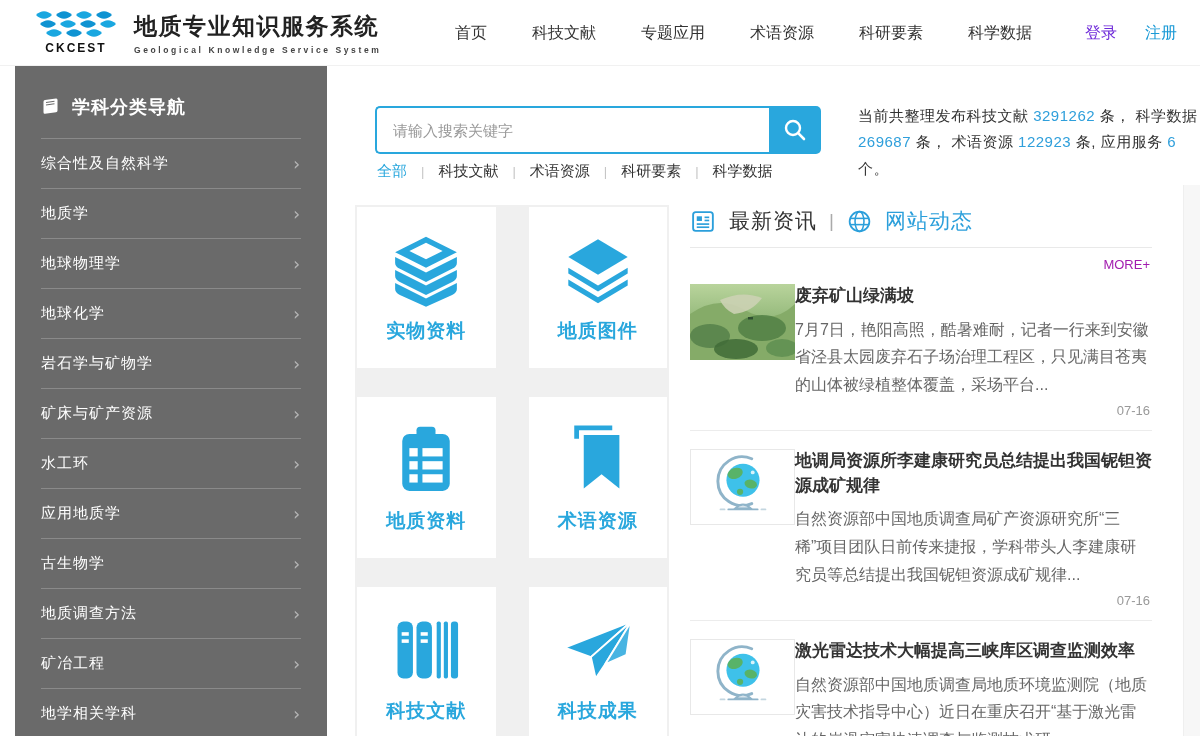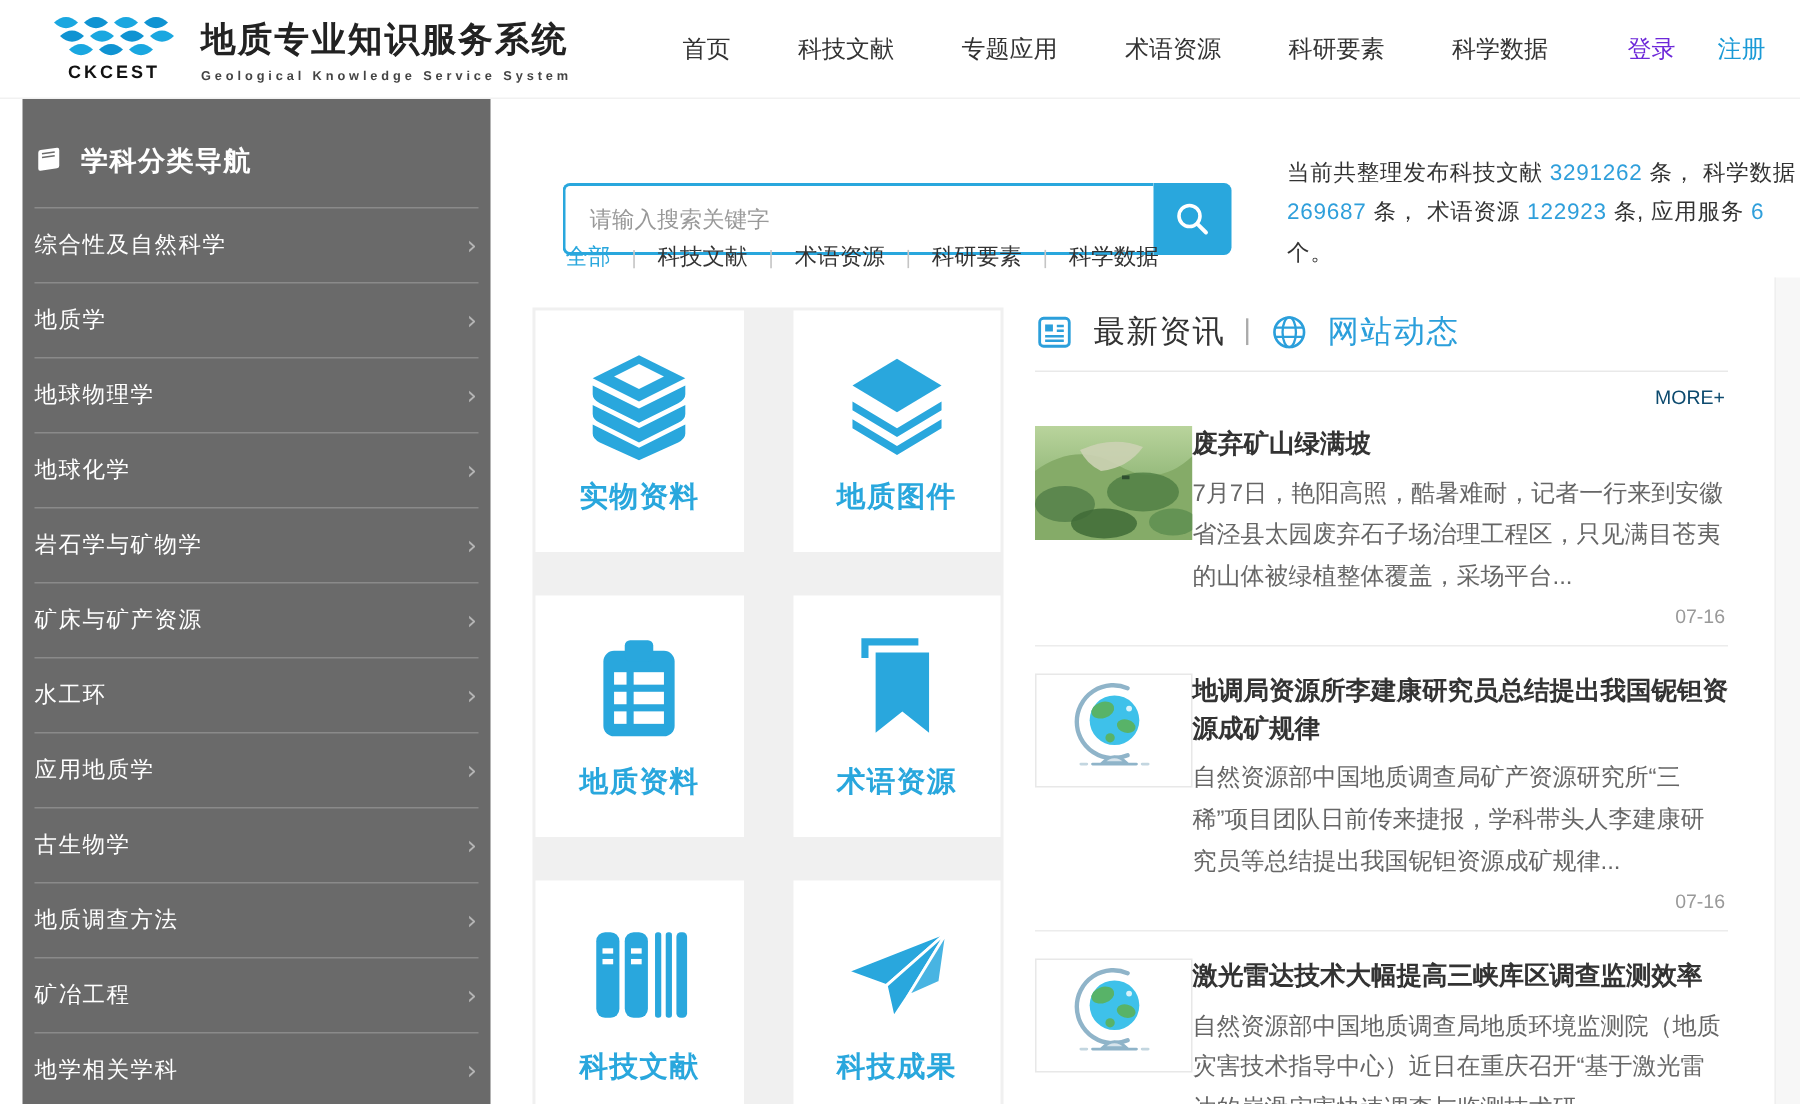--- a/index.html
+++ b/index.html
@@ -17,29 +17,29 @@
   .logo-abbr { font-size:12px; font-weight:bold; color:#111; letter-spacing:2px; margin-top:0; }
   .brand-text { margin-left:12px; padding-top:6px; }
   .brand-title { font-size:23px; font-weight:bold; color:#222; letter-spacing:1.5px; line-height:1.2; }
   .brand-sub { font-size:8.5px; color:#444; letter-spacing:2.6px; font-weight:bold; margin-top:4px; white-space:nowrap; }
   .nav { position:absolute; left:455px; top:0; height:66px; display:flex; align-items:center; }
   .nav-item { font-size:16px; color:#333; margin-right:45px; cursor:pointer; white-space:nowrap; }
   .auth { display:flex; align-items:center; margin-left:8px; }
   .auth-link { font-size:16px; margin-right:28px; cursor:pointer; white-space:nowrap; }
   
   .sidebar { position:absolute; left:15px; top:66px; width:312px; bottom:0; background:#6a6a6a;
-             padding:0 8px; overflow:hidden; }
+             padding:0 26px; overflow:hidden; }
   .side-head { display:flex; align-items:center; gap:11px; color:#fff; font-size:18px;
                font-weight:bold; height:72px; padding-top:10px; letter-spacing:1px; }
   .side-item { height:50px; display:flex; align-items:center; justify-content:space-between;
                border-top:1px solid rgba(255,255,255,.22); color:#fff; font-size:15px;
                letter-spacing:1px; cursor:pointer; }
   .side-chev { color:rgba(255,255,255,.5); font-size:17px; font-family:"DejaVu Sans",sans-serif; }
   
-  .search-box { position:absolute; left:375px; top:122px; width:446px; height:48px; display:flex; }
+  .search-box { position:absolute; left:375px; top:106px; width:446px; height:48px; display:flex; }
   .search-input { flex:1; border:2px solid var(--accent); border-right:none;
                   border-radius:5px 0 0 5px; padding:0 16px; font-size:15px; color:#333;
                   outline:none; font-family:inherit; }
   .search-input::placeholder { color:#999; }
   .search-btn { width:52px; background:var(--accent); border:none; border-radius:0 5px 5px 0;
                 cursor:pointer; display:flex; align-items:center; justify-content:center; }
   .tabs { position:absolute; left:377px; top:162px; display:flex; align-items:center; font-size:15px; }
   .tab { color:#333; cursor:pointer; }
   .tab:not(:first-of-type)::before { content:"|"; color:#c5c5c5; margin:0 14px; font-size:13px; }
   .tab.active { color:var(--accent); }
@@ -58,21 +58,21 @@
   .card-label { font-size:19px; font-weight:bold; color:var(--accent); margin-top:10px; letter-spacing:1px; }
   
   .news { position:absolute; left:690px; top:207px; width:462px; }
   .news-head { display:flex; align-items:center; gap:12px; padding-bottom:12px;
                border-bottom:1px solid #e9e9e9; }
   .news-tab { font-size:21px; font-weight:500; cursor:pointer; letter-spacing:1px; }
   .news-tab.latest { color:#333; }
   .news-tab.site { color:#2b9fdb; }
   .news-pipe { color:#aaa; font-size:19px; font-weight:300; }
   .news-head svg { flex:none; }
-  .more { text-align:right; color:#0c4a6e; font-size:13px; padding:9px 2px 12px; cursor:pointer; }
+  .more { text-align:right; color:#a21caf; font-size:13px; padding:9px 2px 12px; cursor:pointer; }
   .news-block { border-bottom:1px solid #ececec; margin-bottom:18px; }
   .news-block:last-child { border-bottom:none; }
   .news-item { display:flex; }
   .thumb { width:105px; height:76px; flex:none; overflow:hidden; }
   .thumb.bordered { border:1px solid #e8e8e8; background:#fff; }
   .item-body { flex:1; min-width:0; }
   .item-title { font-size:17px; font-weight:bold; color:#333; line-height:1.45; margin-bottom:7px; }
   .item-desc { font-size:16px; color:#666; line-height:1.72; }
   .item-date { text-align:right; color:#999; font-size:13px; padding:5px 2px 12px; }
   

